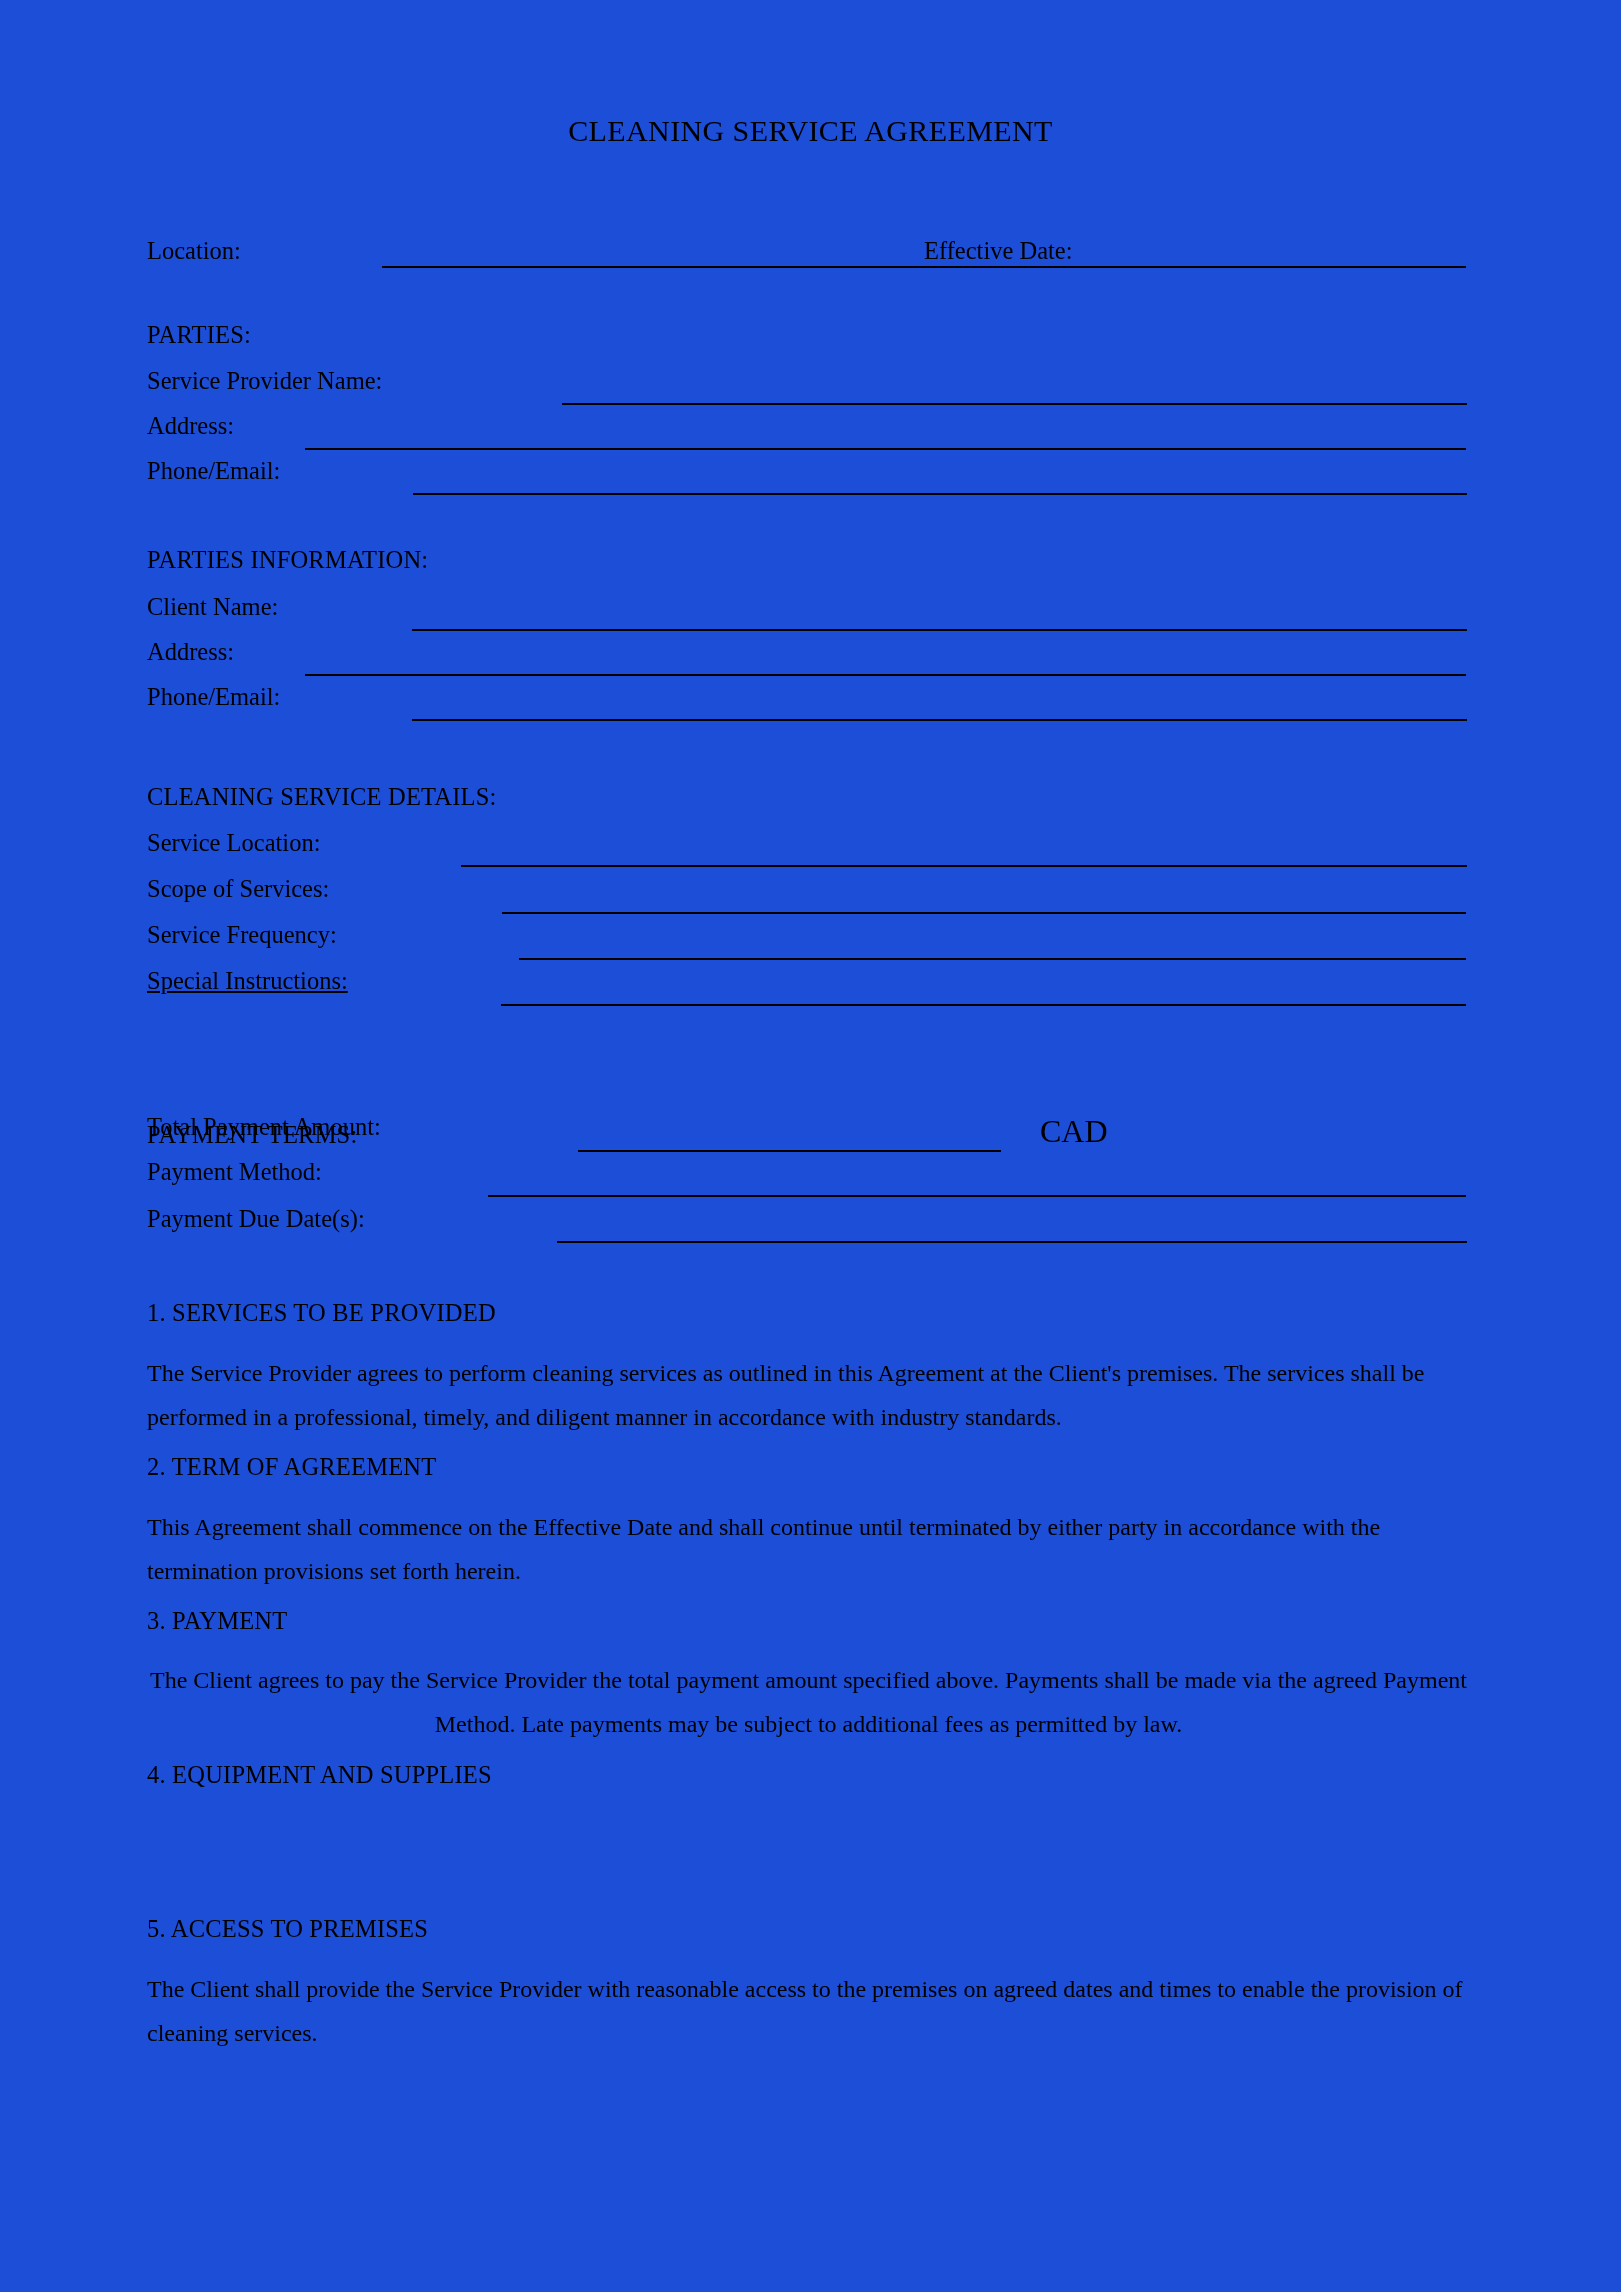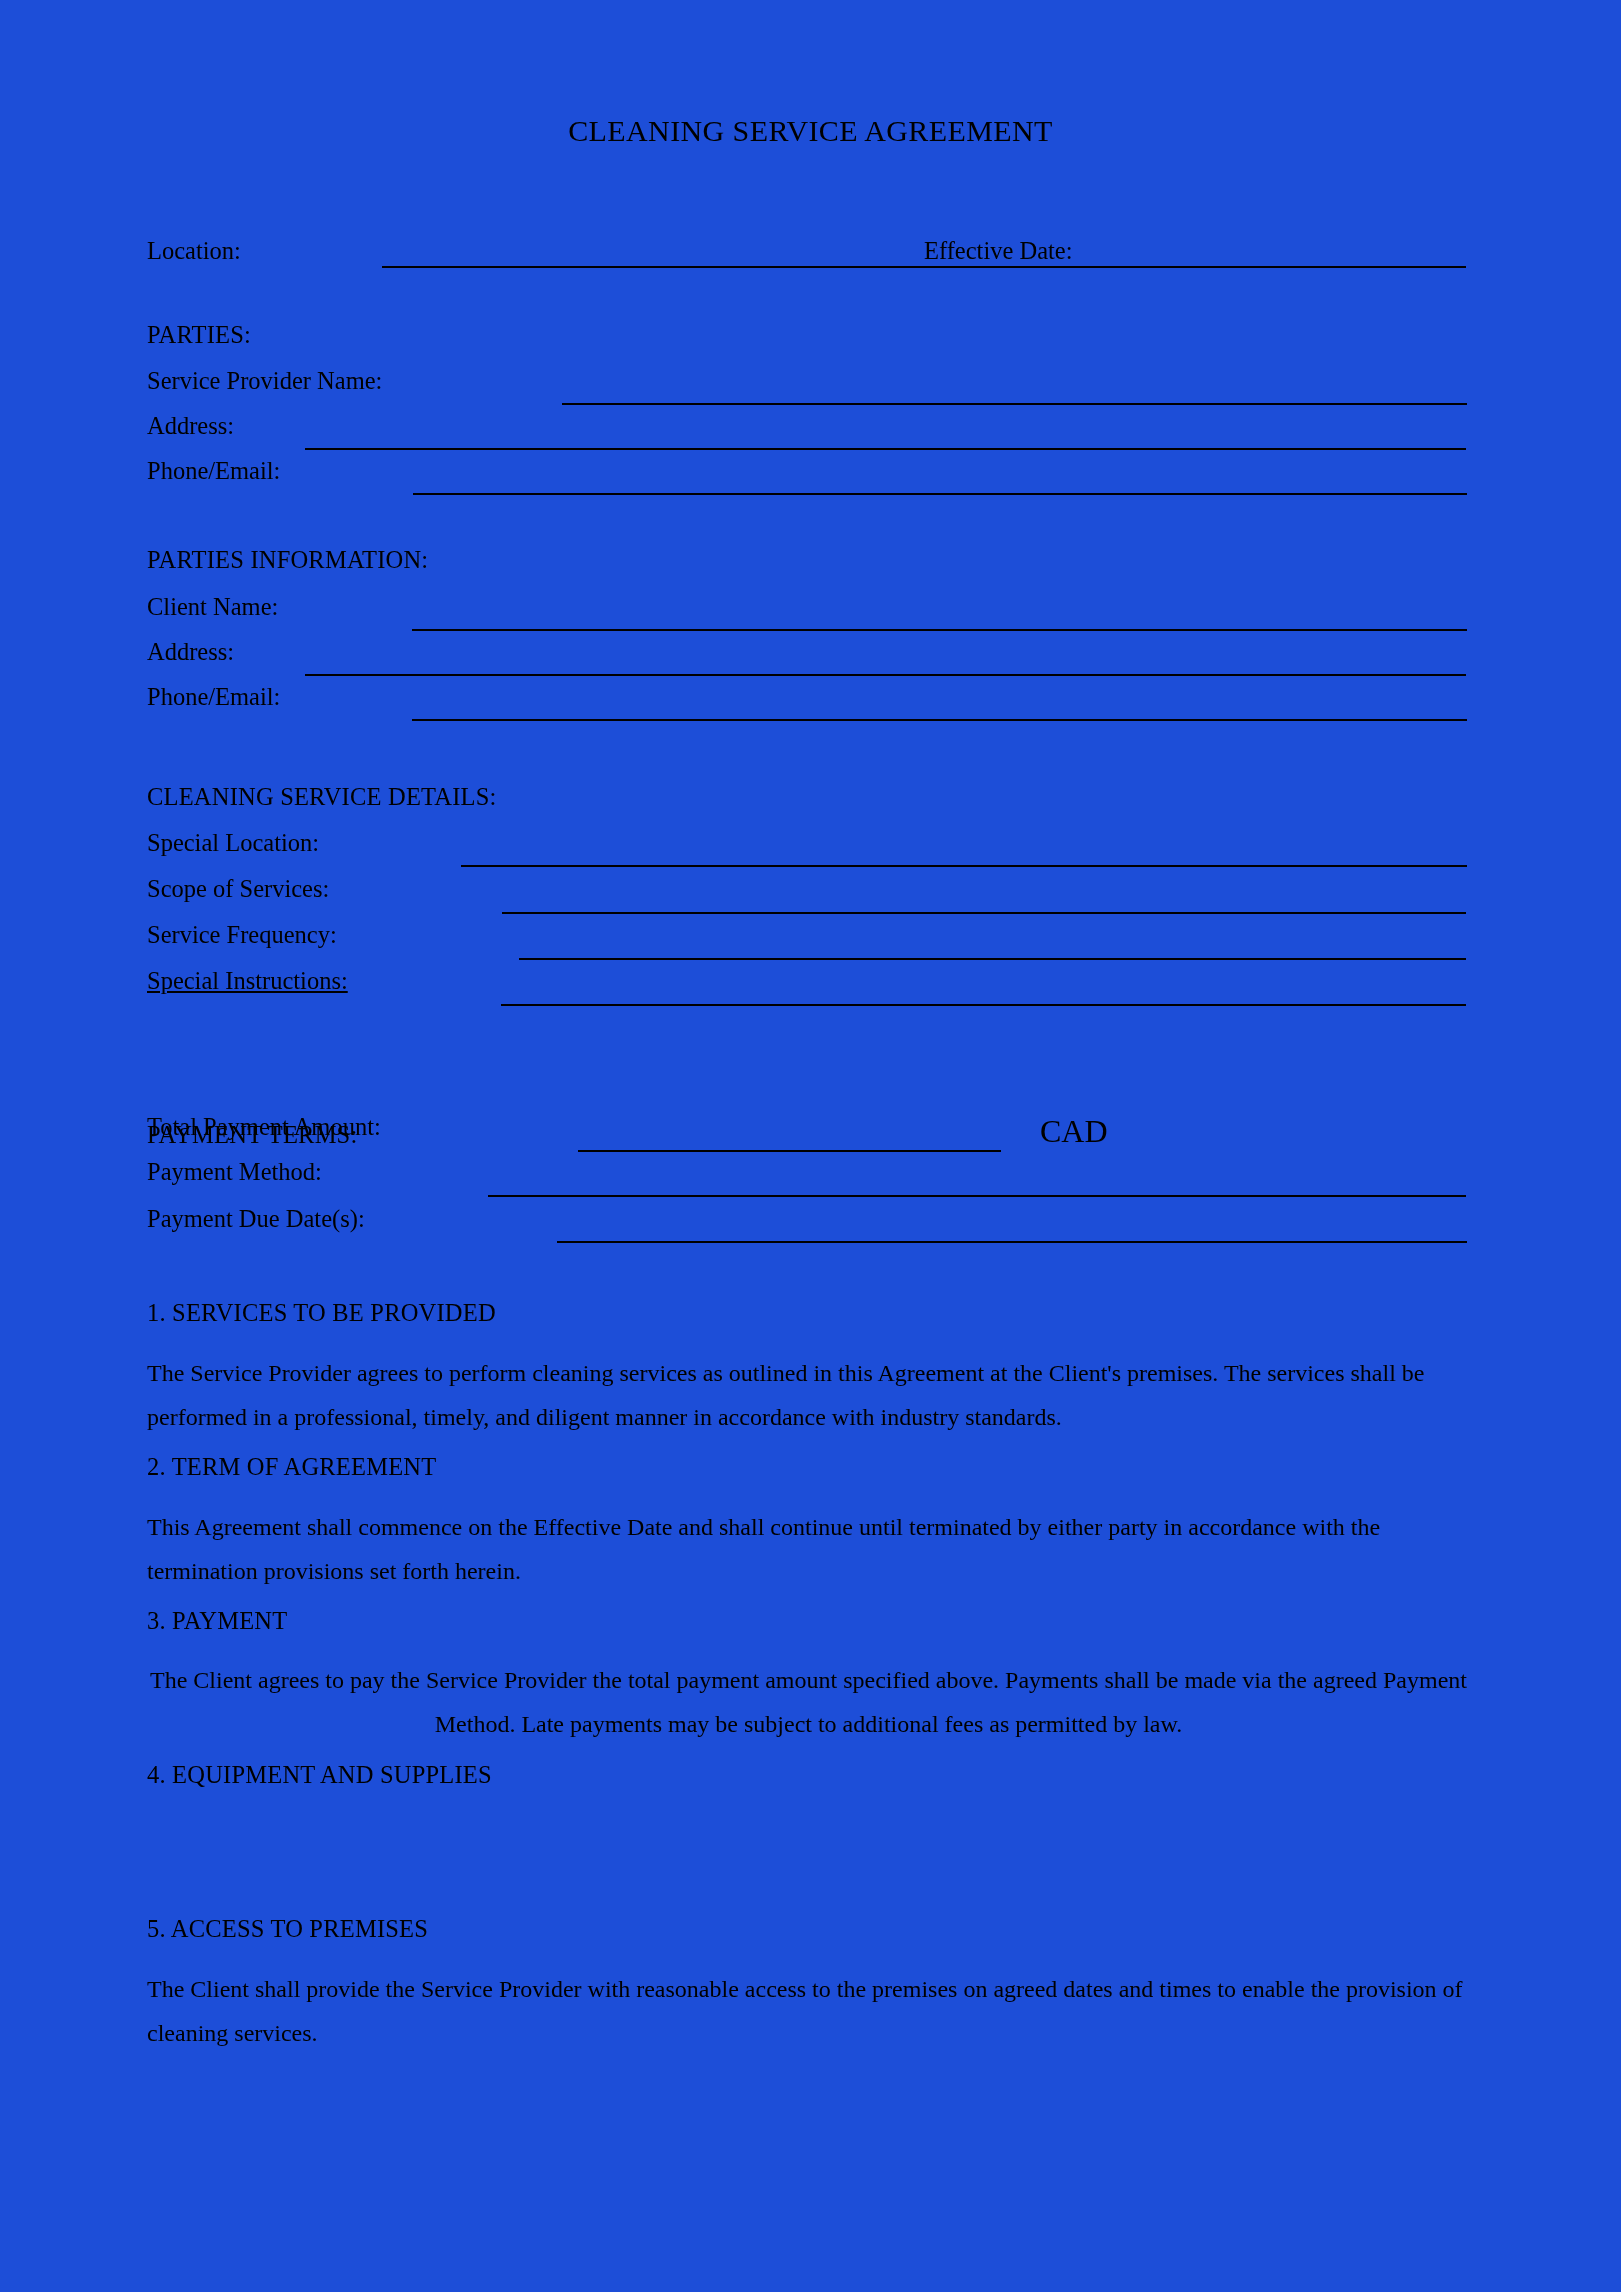--- a/index.html
+++ b/index.html
@@ -98,21 +98,21 @@
   <div class="rule" style="left:412px; top:629px; width:1055px;"></div>
 
   <div class="label" style="left:147px; top:640px;">Address:</div>
   <div class="rule" style="left:305px; top:674px; width:1161px;"></div>
 
   <div class="label" style="left:147px; top:685px;">Phone/Email:</div>
   <div class="rule" style="left:412px; top:719px; width:1055px;"></div>
 
   <div class="section-head" style="left:147px; top:785px;">CLEANING SERVICE DETAILS:</div>
 
-  <div class="label" style="left:147px; top:831px;">Special Location:</div>
+  <div class="label" style="left:147px; top:831px;">Service Location:</div>
   <div class="rule" style="left:461px; top:865px; width:1006px;"></div>
 
   <div class="label" style="left:147px; top:877px;">Scope of Services:</div>
   <div class="rule" style="left:502px; top:912px; width:964px;"></div>
 
   <div class="label" style="left:147px; top:923px;">Service Frequency:</div>
   <div class="rule" style="left:519px; top:958px; width:947px;"></div>
 
   <div class="label" style="left:147px; top:969px;text-decoration:underline;">Special Instructions:</div>
   <div class="rule" style="left:501px; top:1004px; width:965px;"></div>

